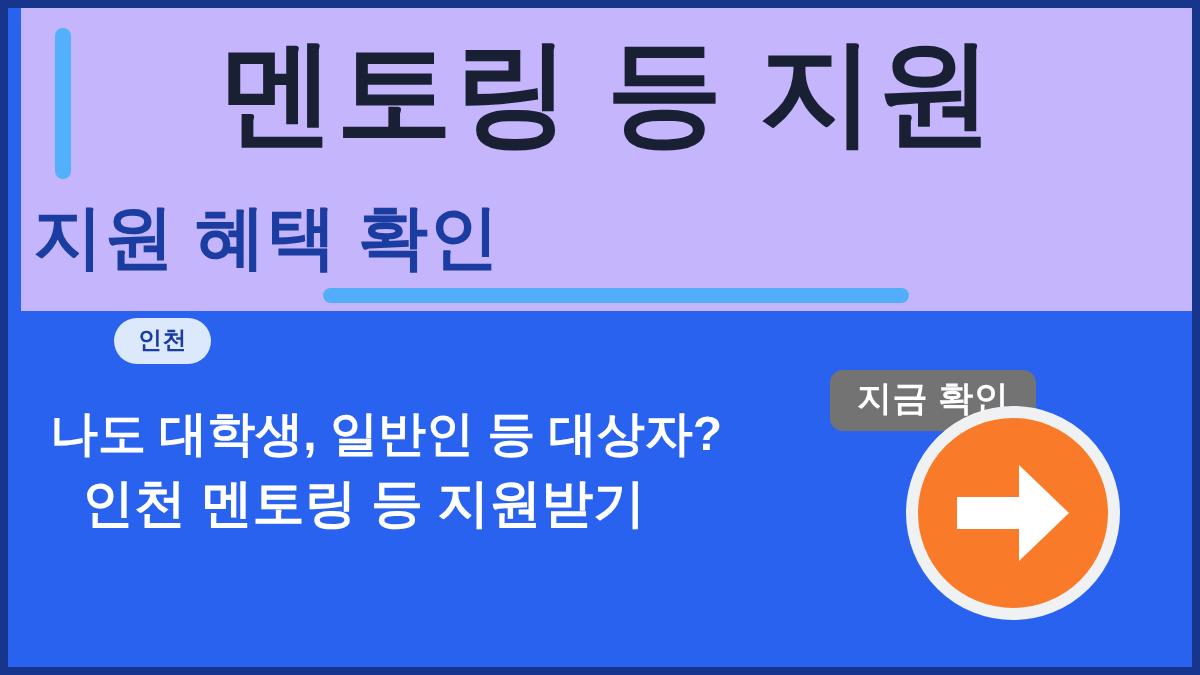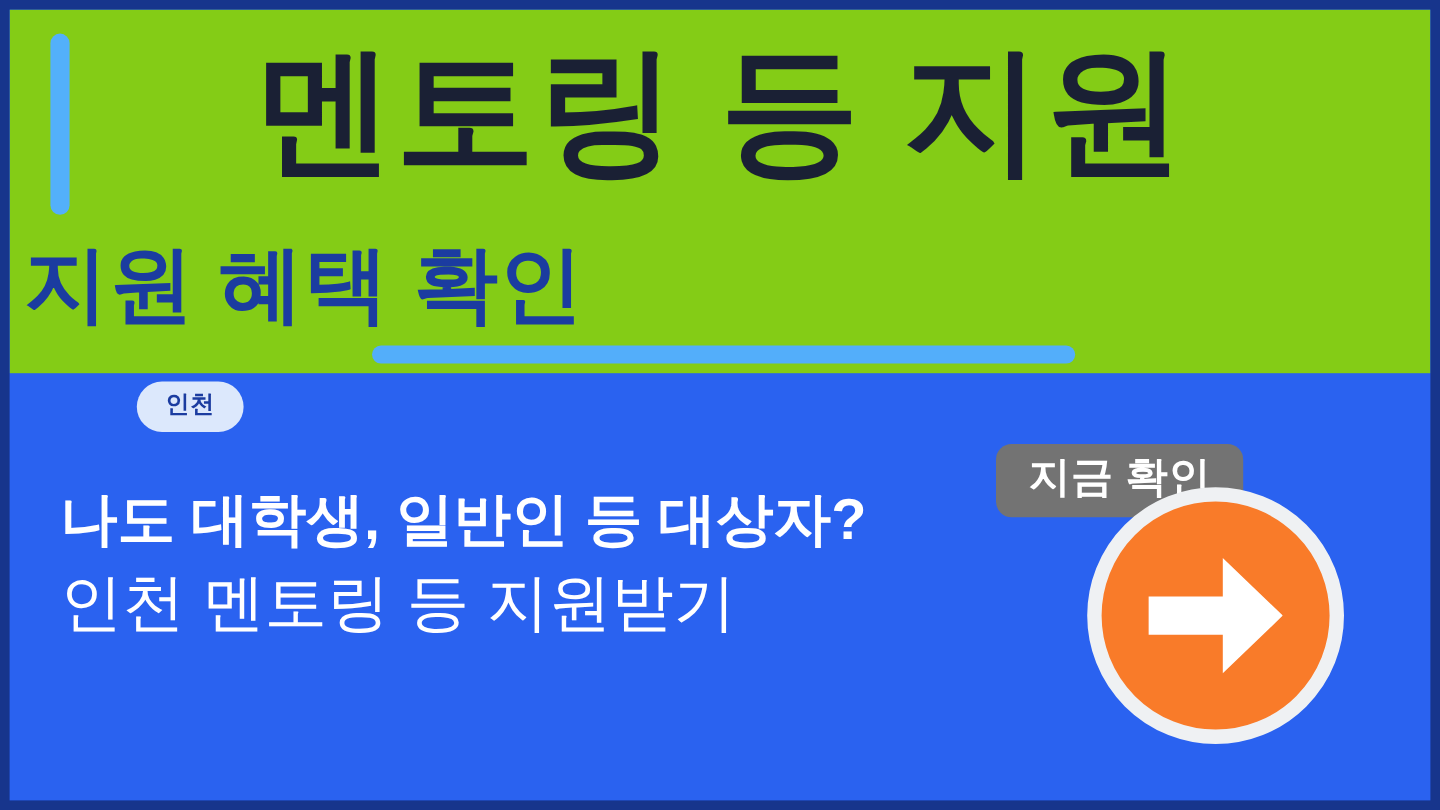--- a/index.html
+++ b/index.html
@@ -16,25 +16,25 @@
     box-sizing: border-box;
     background: #2A62F0;
     border: 8px solid #17358C;
     overflow: hidden;
     font-family: "Liberation Sans", "DejaVu Sans", sans-serif;
   }
 
   
   .top-panel {
     position: absolute;
-    left: 0;
+    left: 13px;
     top: 0;
     right: 0;
     height: 303px;
-    background: #84cc16;
+    background: #c4b5fd;
   }
 
   .accent-bar {
     position: absolute;
     left: 34px;
     top: 20px;
     width: 16px;
     height: 151px;
     background: #53B0FA;
     border-radius: 8px;
@@ -90,21 +90,21 @@
     left: 106px;
     top: 310px;
     display: flex;
     align-items: center;
     gap: 17px;
   }
 
   .badge {
     background: #DCE8FC;
     color: #1B3CA0;
-    font-size: 20px;
+    font-size: 24px;
     font-weight: 900;
     letter-spacing: 0.5px;
     border-radius: 26px;
     padding: 9px 24px 12px 24px;
     white-space: nowrap;
     line-height: 1.05;
   }
 
   
   .copy {
@@ -119,24 +119,25 @@
     font-weight: 800;
     color: #FFFFFF;
     white-space: nowrap;
     letter-spacing: 0px;
   }
 
   .copy-line2 {
     margin-top: 10px;
     font-size: 52px;
     line-height: 1.16;
-    font-weight: 400;
+    font-weight: 700;
     color: #FFFFFF;
     white-space: nowrap;
     letter-spacing: 0px;
+    margin-left: 32px;
   }
 
   
   .cta-pill {
     position: absolute;
     left: 822px;
     top: 362px;
     background: #737373;
     color: #FFFFFF;
     font-size: 35px;

